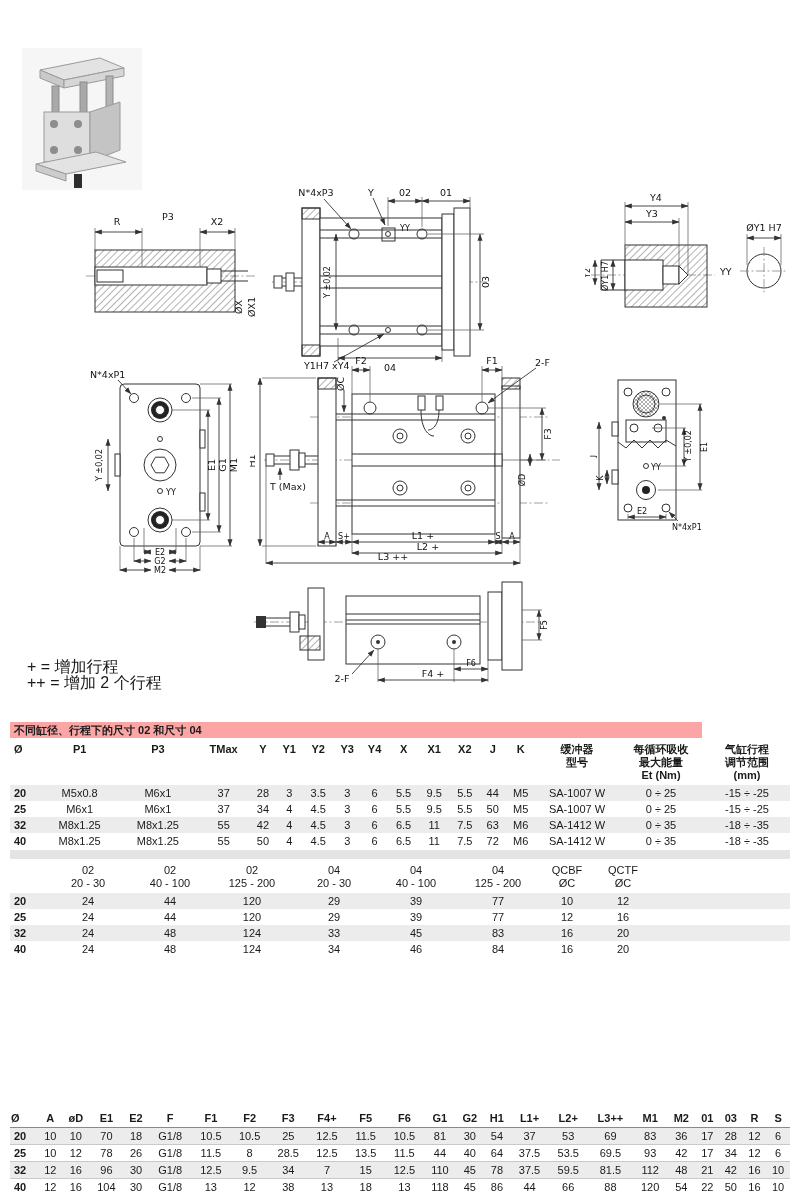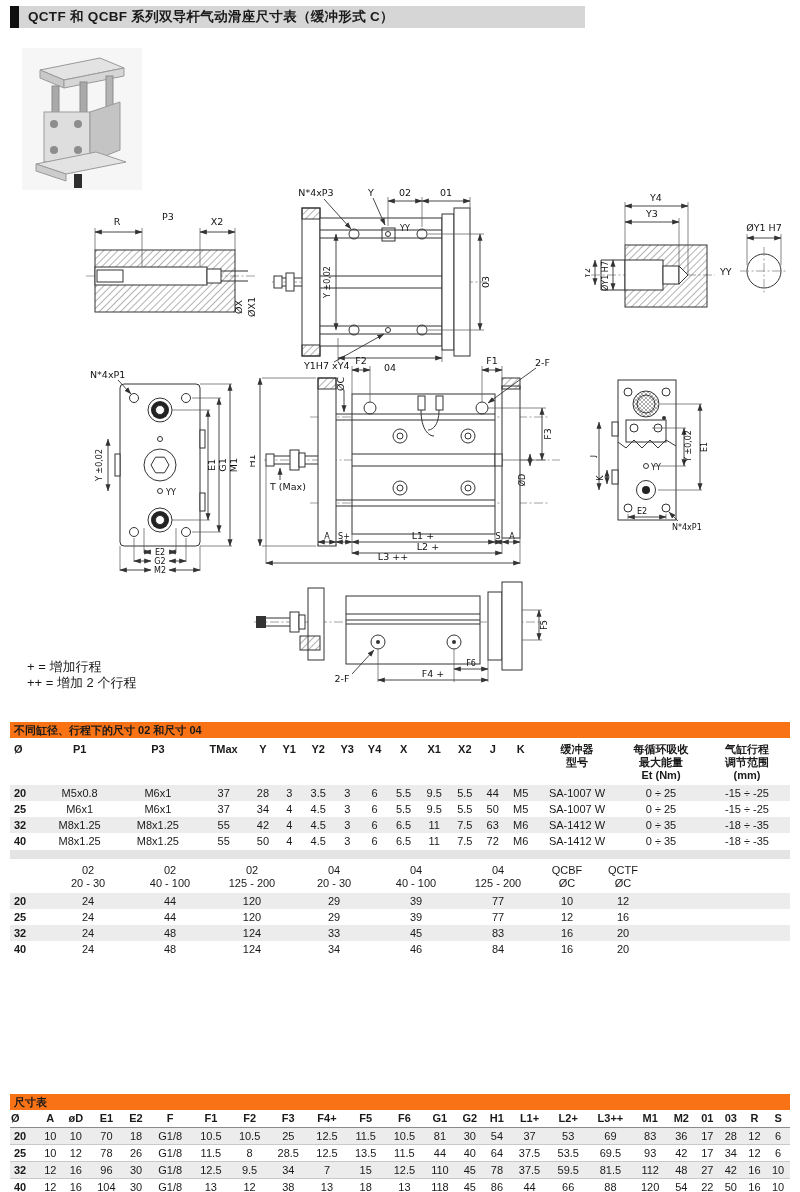--- a/index.html
+++ b/index.html
@@ -3,23 +3,23 @@
 <meta charset="utf-8">
 <style>
   html,body{margin:0;padding:0;background:#fff;}
   #page{position:relative;width:800px;height:1192px;background:#fff;overflow:hidden;
         font-family:"Liberation Sans","DejaVu Sans",sans-serif;color:#1a1a1a;}
   
   .title-bar{position:absolute;left:10px;top:6px;width:566px;height:22px;background:#d6d6d6;
              border-left:9px solid #101010;display:flex;align-items:center;}
   .title-bar span{font-size:13.5px;font-weight:bold;padding-left:9px;letter-spacing:.3px;}
   
-  .notes{position:absolute;left:27px;top:659px;font-size:13px;line-height:16px;}
+  .notes{position:absolute;left:27px;top:659px;font-size:16px;line-height:16px;}
   
-  .band{position:absolute;left:10px;width:780px;background:#f97316;font-size:11px;font-weight:bold;
+  .band{position:absolute;left:10px;width:692px;background:#fca5a5;font-size:11px;font-weight:bold;
         padding:1px 4px;box-sizing:border-box;height:16px;line-height:14px;}
   .sep-band{position:absolute;left:10px;width:780px;height:9px;background:#e4e4e4;}
   
   .tblwrap{position:absolute;left:10px;width:780px;}
   table{width:100%;border-collapse:collapse;font-size:11px;table-layout:auto;}
   th{font-weight:bold;vertical-align:top;padding:3px 1px;white-space:pre-line;line-height:13px;}
   td{text-align:center;padding:2px 1px;white-space:nowrap;}
   td:first-child,th:first-child{text-align:left;font-weight:bold;padding-left:4px;}
   tbody tr:nth-child(odd){background:#ececec;}
   .tbl2{table-layout:fixed;}
@@ -57,23 +57,20 @@
       </marker>
       <pattern id="hat" width="5" height="5" patternUnits="userSpaceOnUse" patternTransform="rotate(45)">
         <line x1="0" y1="0" x2="0" y2="5" stroke="#666" stroke-width="1"></line>
       </pattern>
       <pattern id="xhat" width="4" height="4" patternUnits="userSpaceOnUse">
         <path d="M0,0 L4,4 M4,0 L0,4" stroke="#777" stroke-width="0.6"></path>
       </pattern>
     </defs>
   </svg>
 
-  <div class="title-bar">
-    <span>QCTF 和 QCBF 系列双导杆气动滑座尺寸表（缓冲形式 C）</span>
-  </div>
 
   <div class="dwg" style="left:22px;top:48px">
     <svg width="120" height="142" viewBox="0 0 120 142">
       <rect x="0" y="0" width="120" height="142" fill="#f6f6f6"></rect>
       <polygon points="18,22 78,10 102,20 42,32" fill="#e3e3e3" stroke="#9a9a9a"></polygon>
       <polygon points="18,22 42,32 42,40 18,30" fill="#c9c9c9" stroke="#9a9a9a"></polygon>
       <polygon points="42,32 102,20 102,28 42,40" fill="#d6d6d6" stroke="#9a9a9a"></polygon>
       <rect x="30" y="38" width="7" height="32" fill="#a9a9a9" stroke="#8b8b8b"></rect>
       <rect x="58" y="34" width="7" height="32" fill="#a9a9a9" stroke="#8b8b8b"></rect>
       <rect x="84" y="28" width="7" height="32" fill="#b4b4b4" stroke="#8b8b8b"></rect>
@@ -617,23 +614,20 @@
             <td>46</td>
             <td>84</td>
             <td>16</td>
             <td>20</td>
             <td class="filler"></td>
           </tr>
         </tbody>
       </table>
     </div>
 
-  <div class="band" style="top:1094px">
-    <span>尺寸表</span>
-  </div>
   <div class="tblwrap" style="top:1110px">
       <table class="tbl3">
         <thead>
           <tr>
             <th>Ø</th>
             <th>A</th>
             <th>øD</th>
             <th>E1</th>
             <th>E2</th>
             <th>F</th>
@@ -724,21 +718,21 @@
             <td>15</td>
             <td>12.5</td>
             <td>110</td>
             <td>45</td>
             <td>78</td>
             <td>37.5</td>
             <td>59.5</td>
             <td>81.5</td>
             <td>112</td>
             <td>48</td>
-            <td>27</td>
+            <td>21</td>
             <td>42</td>
             <td>16</td>
             <td>10</td>
           </tr>
           <tr>
             <td>40</td>
             <td>12</td>
             <td>16</td>
             <td>104</td>
             <td>30</td>

